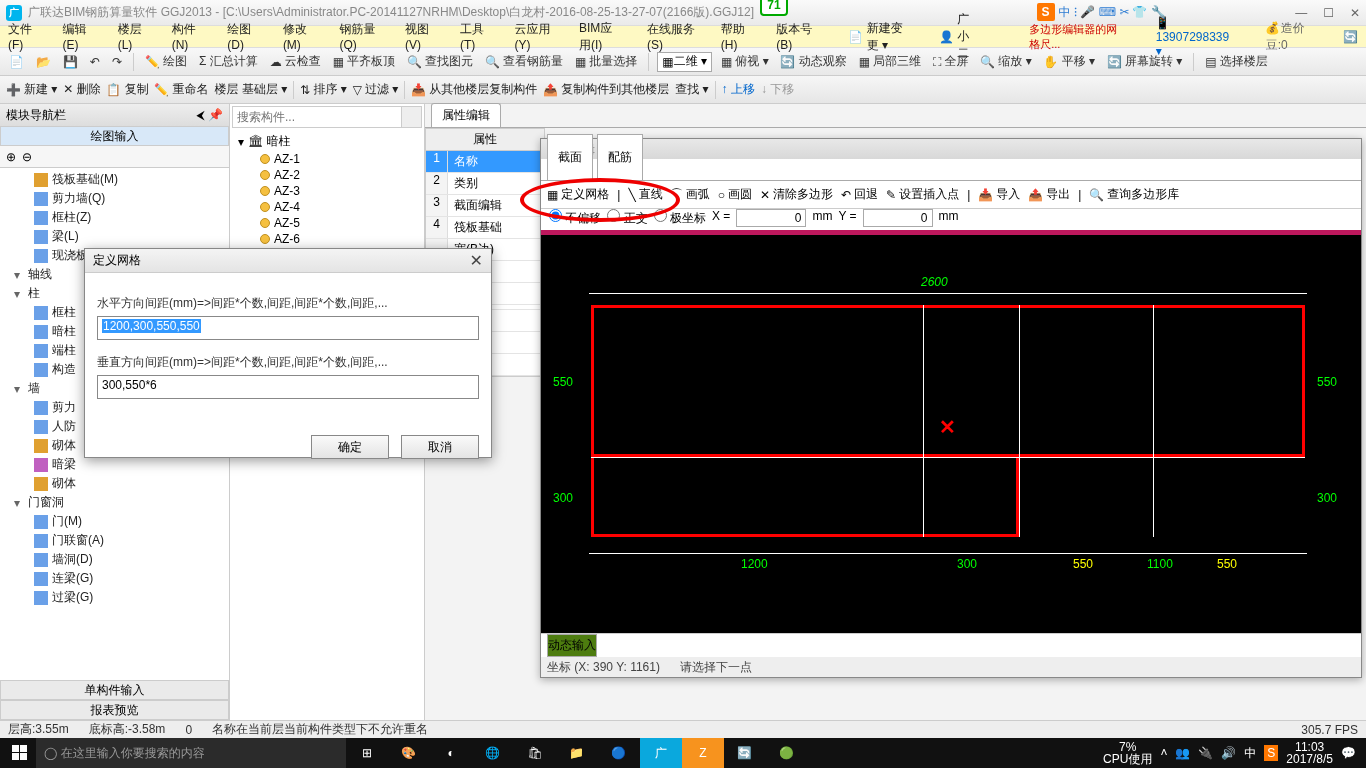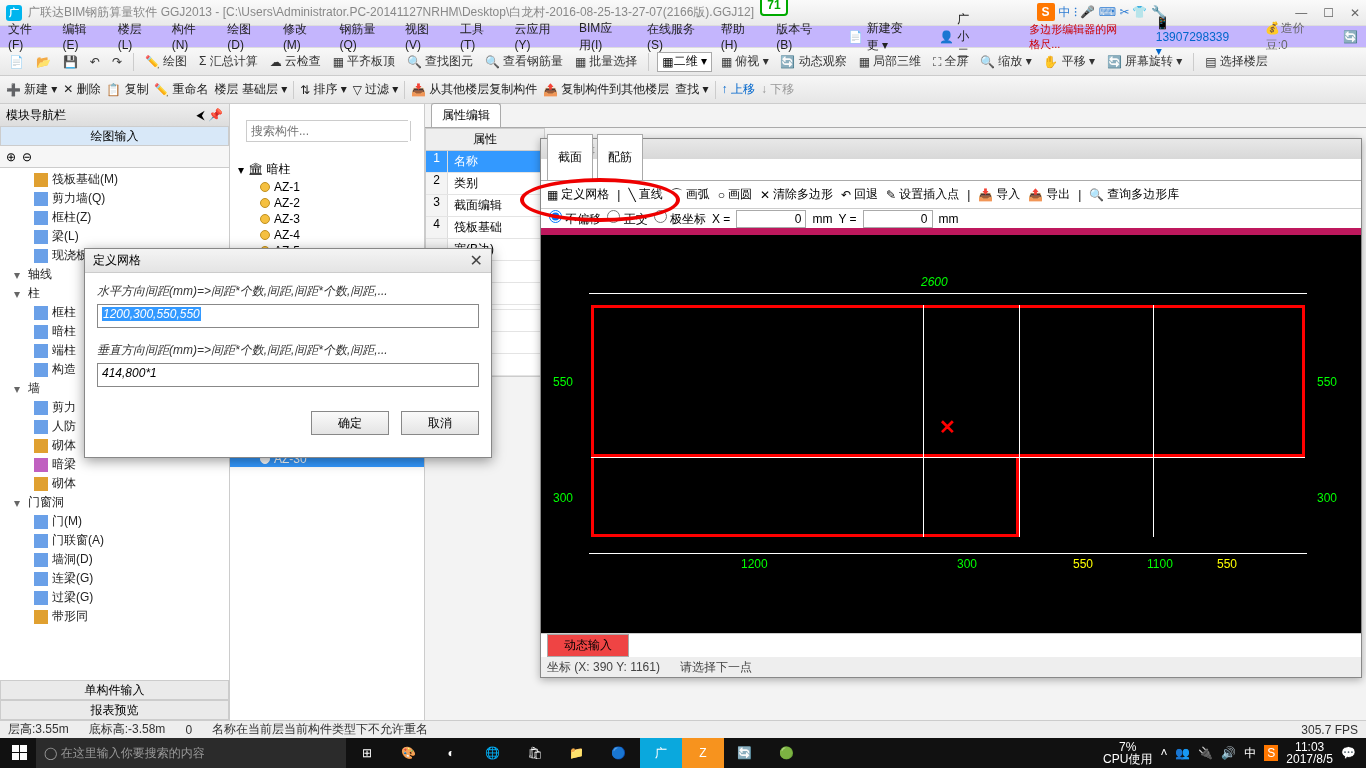--- a/index.html
+++ b/index.html
@@ -8,21 +8,21 @@
 
 .titlebar { height: 26px; background: linear-gradient(#fafafa,#eaeaea); display: flex; align-items: center; padding: 0 6px; color: #888; border-bottom: 1px solid #ddd; }
 .titlebar .icon { width: 16px; height: 16px; background: #00b5ee; border-radius: 3px; margin-right: 6px; display:flex;align-items:center;justify-content:center;color:#fff;font-weight:bold;font-size:10px;}
 .titlebar .winbtns { margin-left: auto; display:flex; gap: 16px; color:#666; }
 .badge71 { position:absolute; top:-6px; left:760px; width:28px;height:22px;border:2px solid #0a0;border-radius:4px;background:#fff;color:#0a0;display:flex;align-items:center;justify-content:center;font-weight:bold;}
 .ime { position:absolute; top:2px; right:200px; height:20px; display:flex; align-items:center; gap:4px; font-size:11px;}
 .ime .s { width:18px;height:18px;background:#ff7700;color:#fff;display:flex;align-items:center;justify-content:center;border-radius:2px;font-weight:bold;}
 .ime span { color:#2a7ad2; }
 
 
-.menubar { height: 22px; background:#c4b5fd; display:flex; align-items:center; padding:0 4px; gap:16px; border-bottom:1px solid #ddd;}
+.menubar { height: 22px; background:#fef9c3; display:flex; align-items:center; padding:0 4px; gap:16px; border-bottom:1px solid #ddd;}
 .menubar > div { padding: 2px 4px; color:#222; }
 .menubar .spacer { flex:1; }
 .menubar .red { color:#c00; font-size:11px; }
 .menubar .user { color:#0066cc; }
 .menubar .bean { color:#666; }
 
 
 .toolbar1 { height: 28px; background:linear-gradient(#f8f8f8,#e8e8e8); display:flex; align-items:center; padding:0 6px; gap:6px; border-bottom:1px solid #ccc;}
 .toolbar1 .sep { width:1px; height:18px; background:#ccc; margin:0 2px;}
 .toolbar1 .btn { display:flex; align-items:center; gap:3px; color:#333; padding:2px 3px;}
@@ -46,21 +46,21 @@
 .tree .node { padding:1px 0 1px 28px; display:flex; align-items:center; gap:4px; color:#222; white-space:nowrap;}
 .tree .node.d1 { padding-left:14px; }
 .tree .node.d2 { padding-left:34px; }
 .tree .caret { color:#666; width:10px; display:inline-block;}
 .tree .ic { width:14px;height:14px; background:#6aa0e8; display:inline-block;}
 .tree .ic.g { background:#e0a030;}
 .tree .ic.p { background:#c060c0;}
 
 
 .midpanel { width:195px; background:#fff; border-right:1px solid #ccc; display:flex;flex-direction:column;}
-.mid-search { height:22px; border:1px solid #ccc; margin:16px; display:flex;}
+.mid-search { height:22px; border:1px solid #ccc; margin:2px; display:flex;}
 .mid-search input { flex:1; border:none; padding:0 4px; outline:none;}
 .mid-search .go { width:20px; background:#eee; border-left:1px solid #ccc;}
 .midtree { flex:1; overflow:auto; padding:2px 0;}
 .midtree .mn { padding:1px 0 1px 30px; display:flex;align-items:center;gap:4px;}
 .midtree .mn.root { padding-left:8px; }
 .midtree .mn .dot { width:10px;height:10px;border-radius:50%; background:#f5c040; border:1px solid #c09020;}
 .midtree .mn.sel { background:#3399ff; color:#fff;}
 .midtree .mn.sel .dot { background:#fff; border-color:#fff;}
 
 
@@ -75,35 +75,35 @@
 .proptable .row.sel { background:#3399ff; color:#fff;}
 .proptable .row.sel .n { background:#3399ff;}
 
 
 .secwin { position:absolute; left:540px; top:138px; right:4px; height:540px; background:#fff; border:1px solid #888; box-shadow:0 2px 8px rgba(0,0,0,.3); display:flex; flex-direction:column;}
 .secwin .swtitle { height:20px; background:linear-gradient(#e8e8e8,#d8d8d8); padding:0 6px; display:flex;align-items:center;color:#666;}
 .secwin .swtabs { height:22px; display:flex; align-items:flex-end; border-bottom:1px solid #aaa; padding-left:6px; gap:4px;}
 .secwin .swtabs .t { border:1px solid #aaa; border-bottom:none; padding:14px 10px; background:#fff;}
 .secwin .swtool { height:28px; display:flex; align-items:center; gap:8px; padding:0 6px; border-bottom:1px solid #ccc;}
 .secwin .swtool .tb { display:flex;align-items:center;gap:3px;}
-.secwin .swcoord { height:26px; display:flex; align-items:center; gap:6px; padding:0 8px; border-bottom:7px solid #be185d;}
+.secwin .swcoord { height:26px; display:flex; align-items:flex-start; gap:6px; padding:0 8px; border-bottom:5px solid #be185d;}
 .secwin .swcoord input[type=text]{ width:70px; border:1px solid #aaa; text-align:right; padding:1px 4px;}
 .secwin .canvas { flex:1; background:#000; position:relative; overflow:hidden;}
 .secwin .swbot { height:24px; display:flex; align-items:center; padding:0 6px; border-top:1px solid #ccc;}
-.secwin .swbot .dynbtn { border:1px solid #aaa; background:#ef4444; padding:2px 16px;}
+.secwin .swbot .dynbtn { border:1px solid #aaa; background:#4d7c0f; padding:2px 0;}
 .secwin .swstatus { height:20px; background:#eee; padding:0 6px; display:flex;align-items:center;gap:20px;color:#444;}
 
 
 .redellipse { position:absolute; left:520px; top:178px; width:160px; height:44px; border:4px solid #e00; border-radius:50%; pointer-events:none; z-index:50;}
 
 
 .dialog { position:absolute; left:84px; top:248px; width:408px; height:210px; background:#fff; border:1px solid #888; box-shadow:0 3px 12px rgba(0,0,0,.4); z-index:40;}
 .dialog .dtitle { height:24px; background:linear-gradient(#f4f4f4,#e4e4e4); display:flex; align-items:center; padding:0 8px; justify-content:space-between; border-bottom:1px solid #ccc;}
 .dialog .dtitle .x { font-size:16px; color:#444;}
-.dialog .dbody { padding:10px 12px;font-style:italic;}
+.dialog .dbody { padding:22px 12px;}
 .dialog .lbl { color:#333; margin-bottom:4px;}
 .dialog .inp { width:100%; height:24px; border:1px solid #888; padding:2px 4px; margin-bottom:14px;}
 .dialog .inp .hl { background:#3399ff; color:#fff; padding:0 1px;}
 .dialog .dbtns { display:flex; justify-content:flex-end; gap:12px; padding:0 12px 10px;}
 .dialog .dbtns button { width:78px; height:24px; border:1px solid #888; background:linear-gradient(#fafafa,#e4e4e4);}
 
 
 .statusbar { height:18px; background:#eee; display:flex; align-items:center; padding:0 8px; gap:20px; color:#333; border-top:1px solid #ccc;}
 .statusbar .r { margin-left:auto;}
 
@@ -308,24 +308,20 @@
           <span>墙洞(D)</span>
         </div>
         <div class="node d2">
           <span class="ic "></span>
           <span>连梁(G)</span>
         </div>
         <div class="node d2">
           <span class="ic "></span>
           <span>过梁(G)</span>
         </div>
-        <div class="node d2">
-          <span class="ic g"></span>
-          <span>带形同</span>
-        </div>
       </div>
     <div class="lp-section">单构件输入</div>
     <div class="lp-section">报表预览</div>
   </div>
 
   <div class="midpanel">
     <div class="mid-search">
       <input placeholder="搜索构件..." style="">
       <div class="go"></div>
     </div>
@@ -535,21 +531,21 @@
 
 <div class="dialog">
   <div class="dtitle">
     <span>定义网格</span>
     <span class="x">✕</span>
   </div>
   <div class="dbody">
     <div class="lbl">水平方向间距(mm)=&gt;间距*个数,间距,间距*个数,间距,...</div>
     <div class="inp"><span class="hl">1200,300,550,550</span></div>
     <div class="lbl">垂直方向间距(mm)=&gt;间距*个数,间距,间距*个数,间距,...</div>
-    <div class="inp"><span>414,800*1</span></div>
+    <div class="inp"><span>300,550*6</span></div>
   </div>
   <div class="dbtns">
     <button>确定</button>
     <button>取消</button>
   </div>
 </div>
 
 <div class="statusbar">
   <span>层高:3.55m</span>
   <span>底标高:-3.58m</span>

